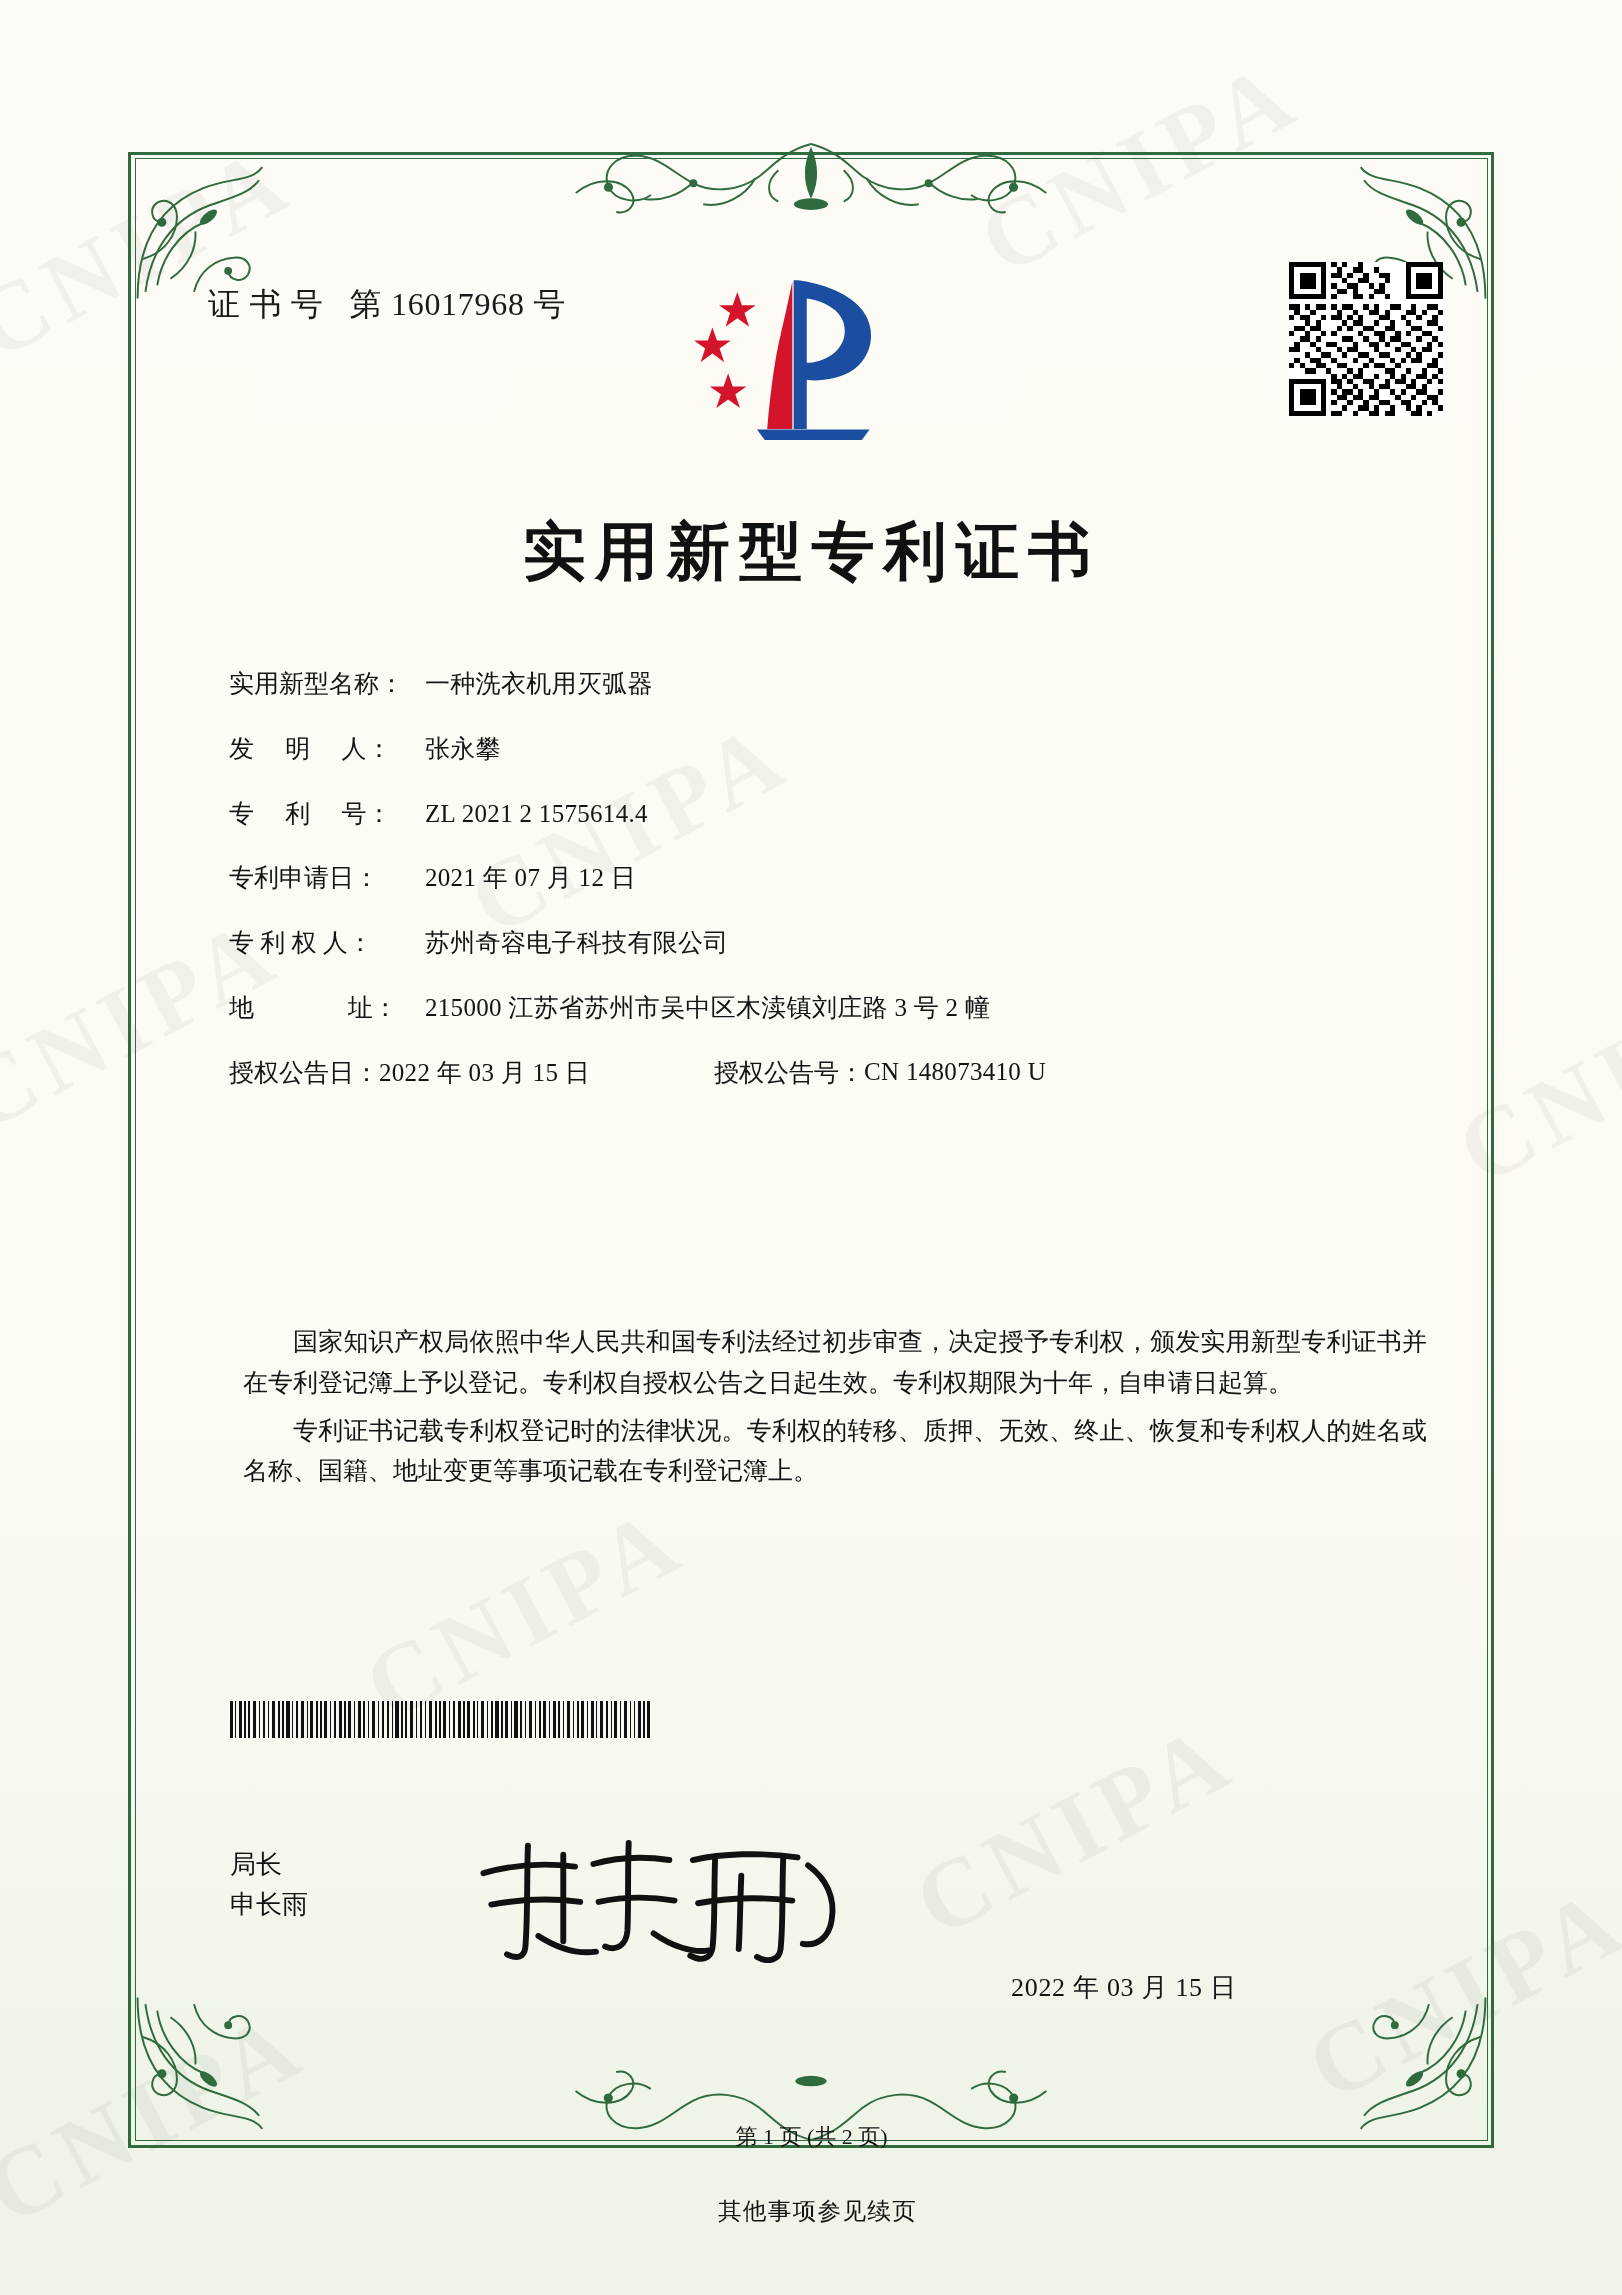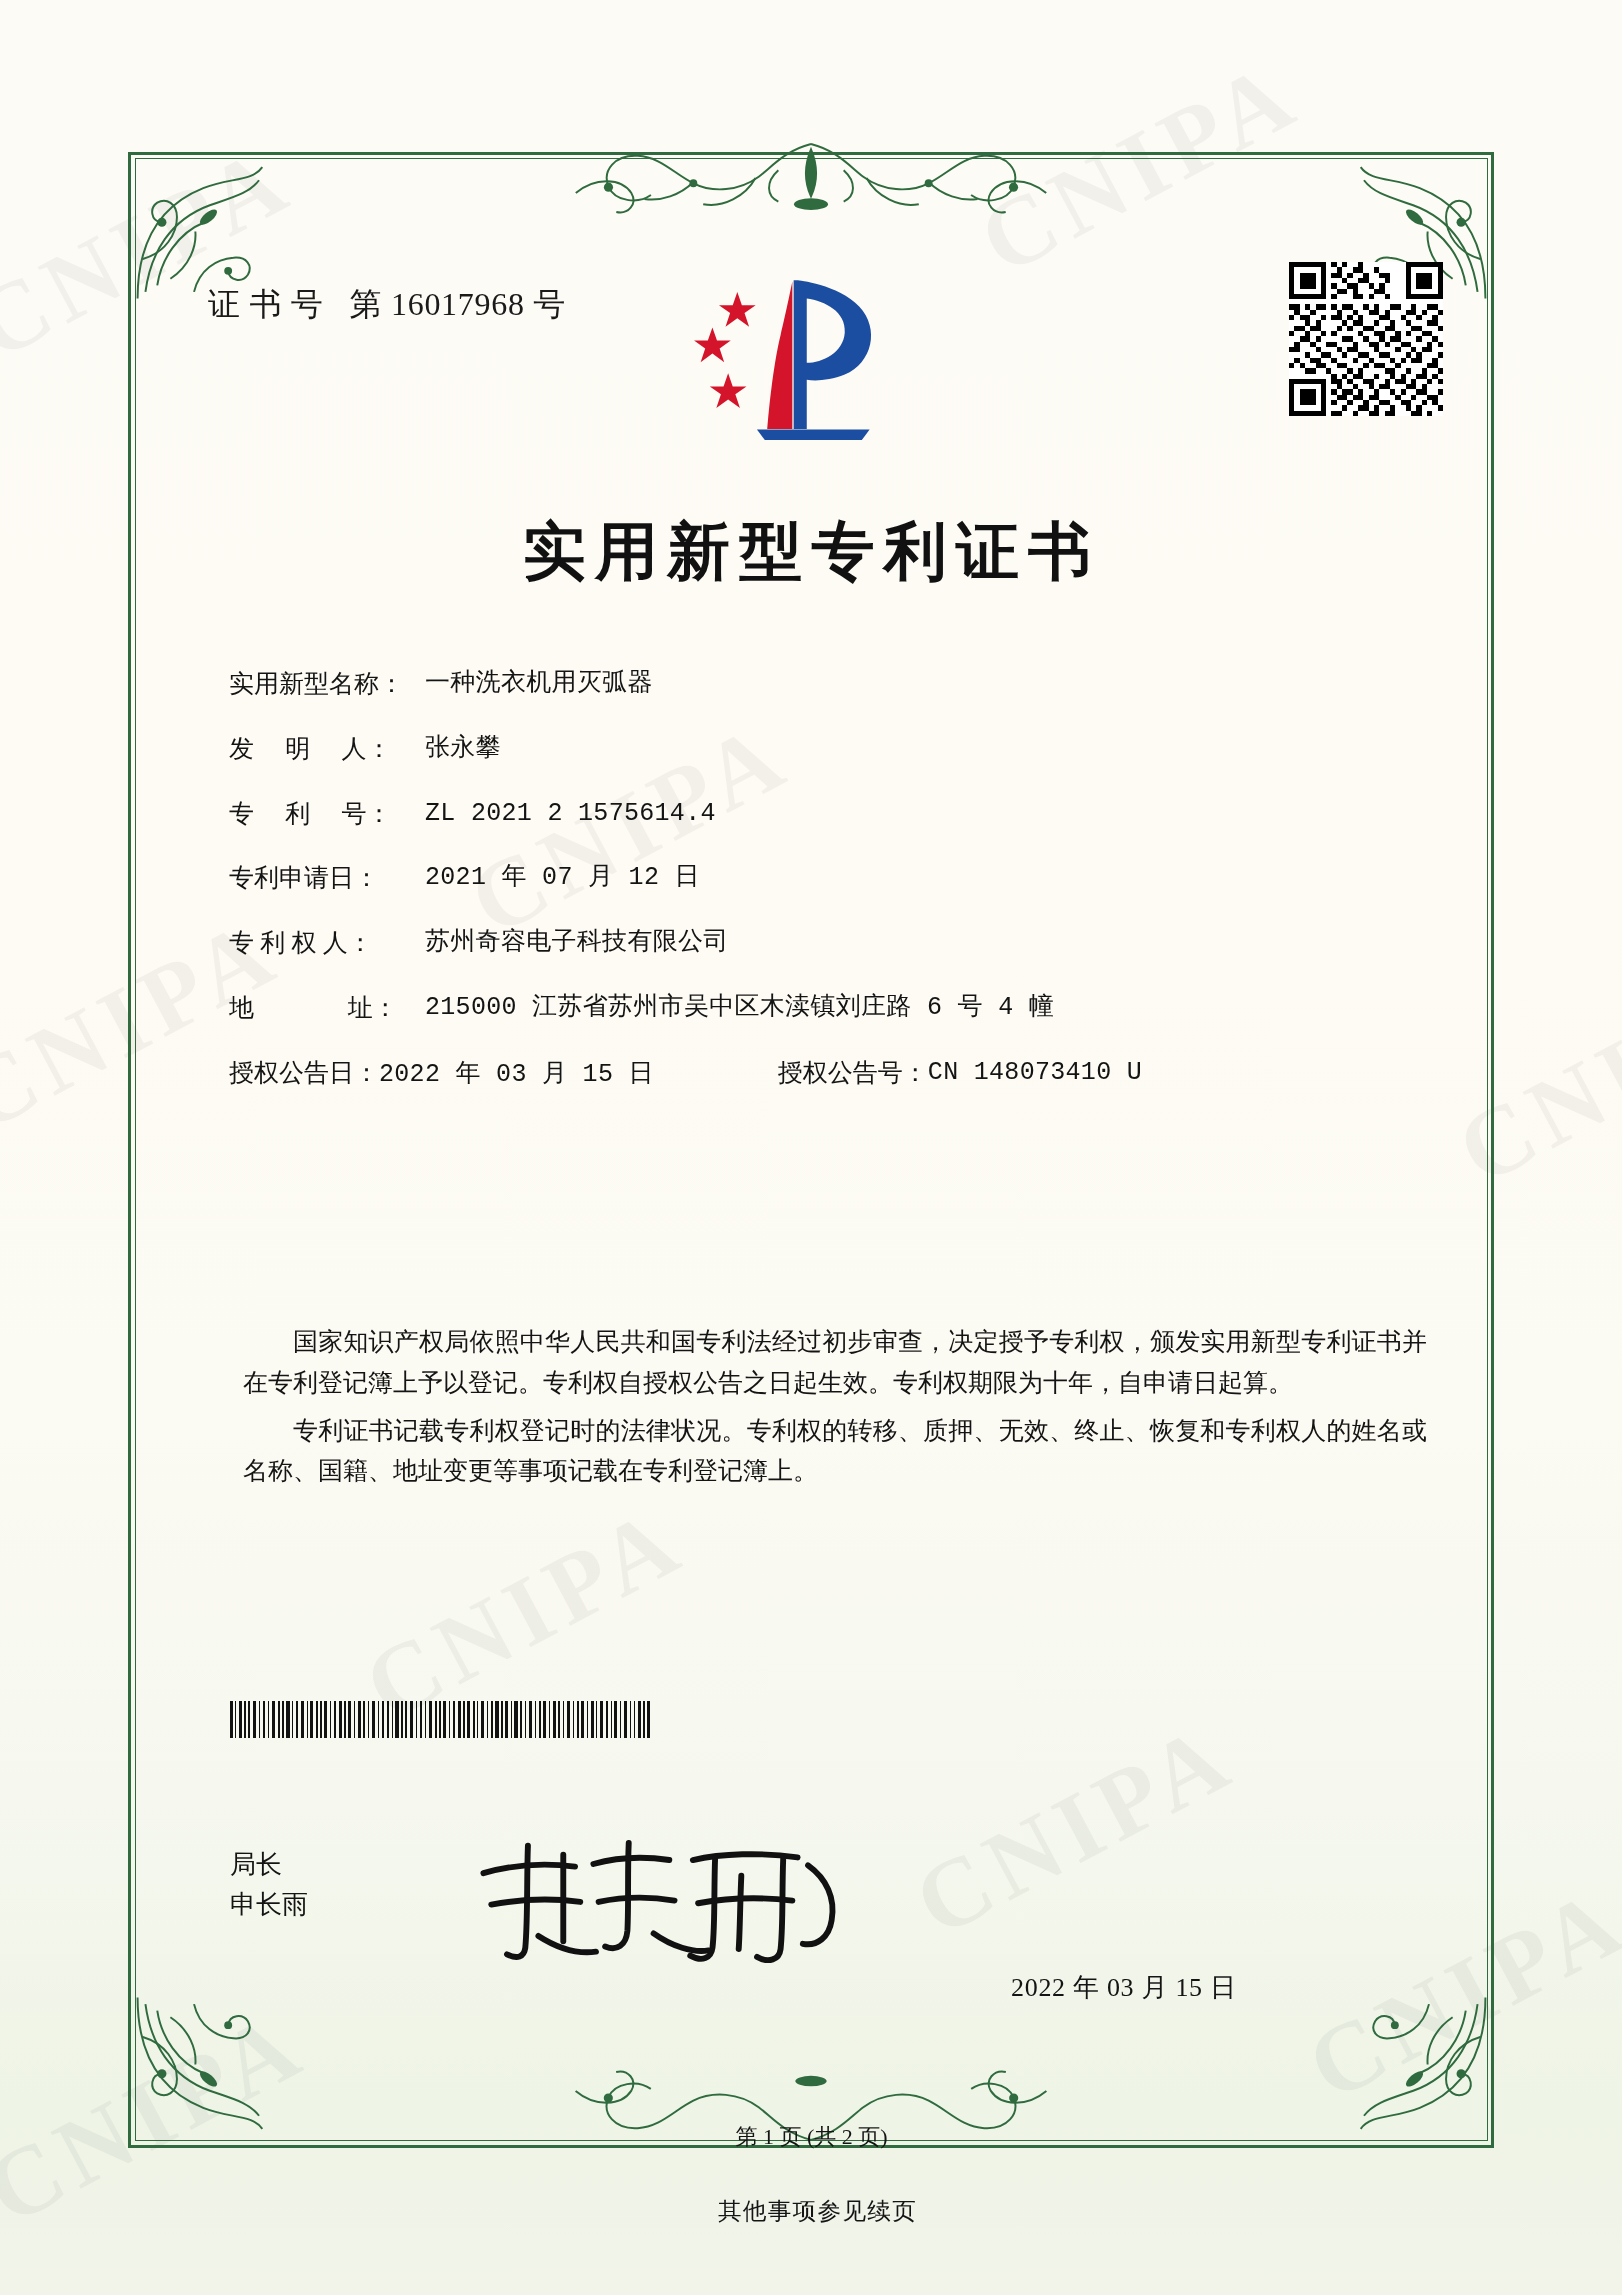--- a/index.html
+++ b/index.html
@@ -148,21 +148,21 @@
     margin-bottom: 31px;
     font-size: 25px;
     color: #141414;
     line-height: 1.35;
   }
   .f-label {
     white-space: pre;
     font-family: "Liberation Serif", serif;
   }
   .f-value {
-    font-family: Liberation Mono, monospace;
+    font-family: Liberation Serif, serif;
     letter-spacing: 0.3px;
   }
   .f-label-wide {
     display: inline-block;
     width: 196px;
     letter-spacing: 0;
   }
   .pubrow {
     display: flex;
     align-items: center;
@@ -617,21 +617,21 @@
     <div class="field-row">
       <span class="f-label f-label-wide">专利申请日：</span>
       <span class="f-value">2021 年 07 月 12 日</span>
     </div>
     <div class="field-row">
       <span class="f-label f-label-wide">专 利 权 人：</span>
       <span class="f-value">苏州奇容电子科技有限公司</span>
     </div>
     <div class="field-row">
       <span class="f-label f-label-wide">地　 　 　 址：</span>
-      <span class="f-value">215000 江苏省苏州市吴中区木渎镇刘庄路 6 号 4 幢</span>
+      <span class="f-value">215000 江苏省苏州市吴中区木渎镇刘庄路 3 号 2 幢</span>
     </div>
 
     <div class="pubrow">
       <span class="f-label">授权公告日：</span>
       <span class="f-value">2022 年 03 月 15 日</span>
       <span class="pub-gap"></span>
       <span class="f-label">授权公告号：</span>
       <span class="f-value">CN 148073410 U</span>
     </div>
   </div>

